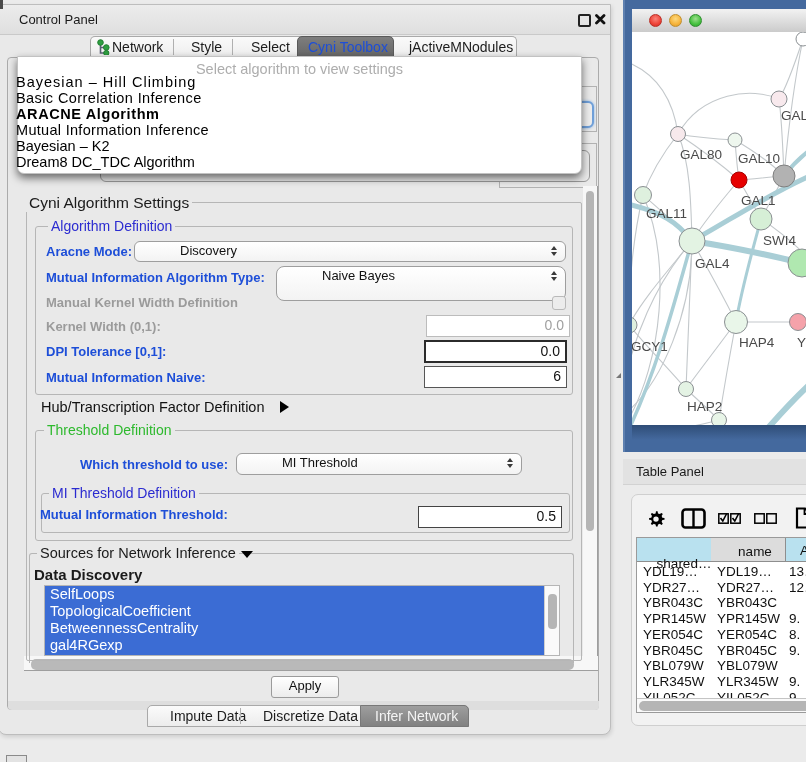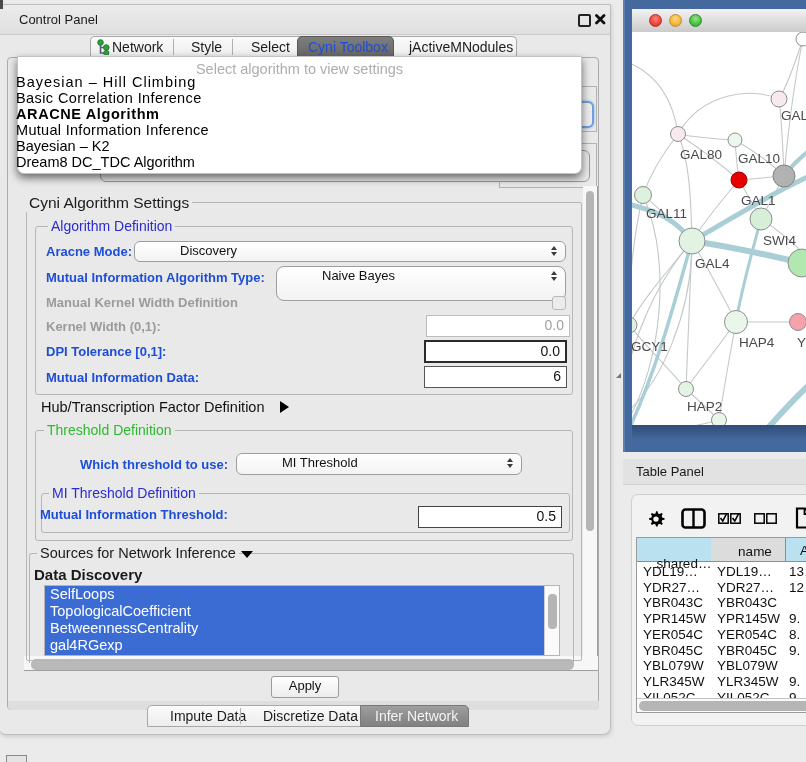--- a/index.html
+++ b/index.html
@@ -109,21 +109,21 @@
         <div class="tri-u"></div>
         <div class="tri-d"></div>
       </div>
   </div>
   <div class="lbl dis abs" style="left:47px;top:290px;">Manual Kernel Width Definition</div>
   <div class="abs" style="left:553px;top:291px;width:12px;height:12px;border:1px solid #b9b9b9;border-radius:3px;background:#ececec;"></div>
   <div class="lbl dis abs" style="left:47px;top:314px;">Kernel Width (0,1):</div>
   <div class="field" style="left:427px;top:310px;width:144px;height:22px;border:1px solid #bcbcbc;color:#a0a0a0;">0.0</div>
   <div class="lbl abs" style="left:47px;top:339px;">DPI Tolerance [0,1]:</div>
   <div class="field" style="left:425px;top:335px;width:143px;height:23px;border:2px solid #2b2b2b;">0.0</div>
-  <div class="lbl abs" style="left:47px;top:365px;">Mutual Information Data:</div>
+  <div class="lbl abs" style="left:47px;top:365px;">Mutual Information Naive:</div>
   <div class="field" style="left:425px;top:361px;width:143px;height:22px;border:1px solid #565656;">6</div>
 
   <div class="abs" style="left:42px;top:394px;font-size:14.5px;color:#111;white-space:nowrap;">Hub/Transcription Factor Definition</div>
   <svg class="abs" style="left:279px;top:395px;" width="12" height="14">
       <path d="M2,1 L11,7 L2,13 Z" fill="#000"></path>
     </svg>
 
   <div class="gbox" style="left:36px;top:425px;width:538px;height:111px;">
     <div class="gtitle" style="left:8px;color:#2db92d;">Threshold Definition</div>
   </div>

